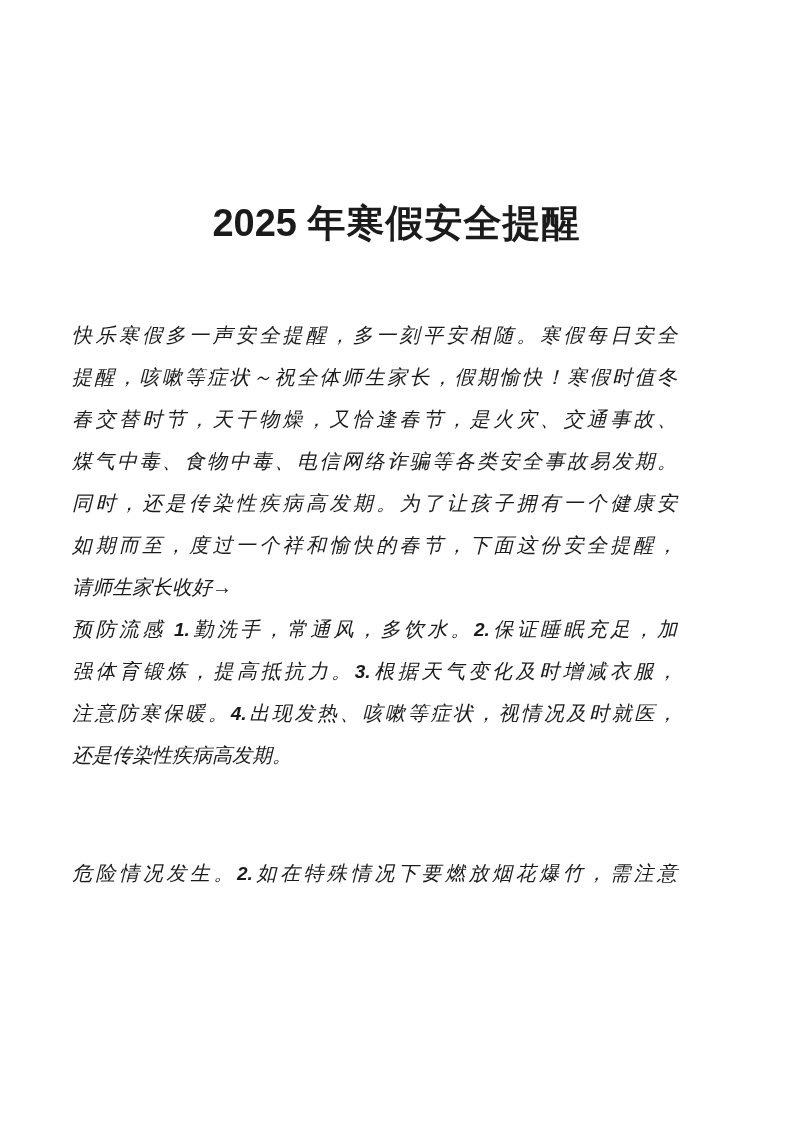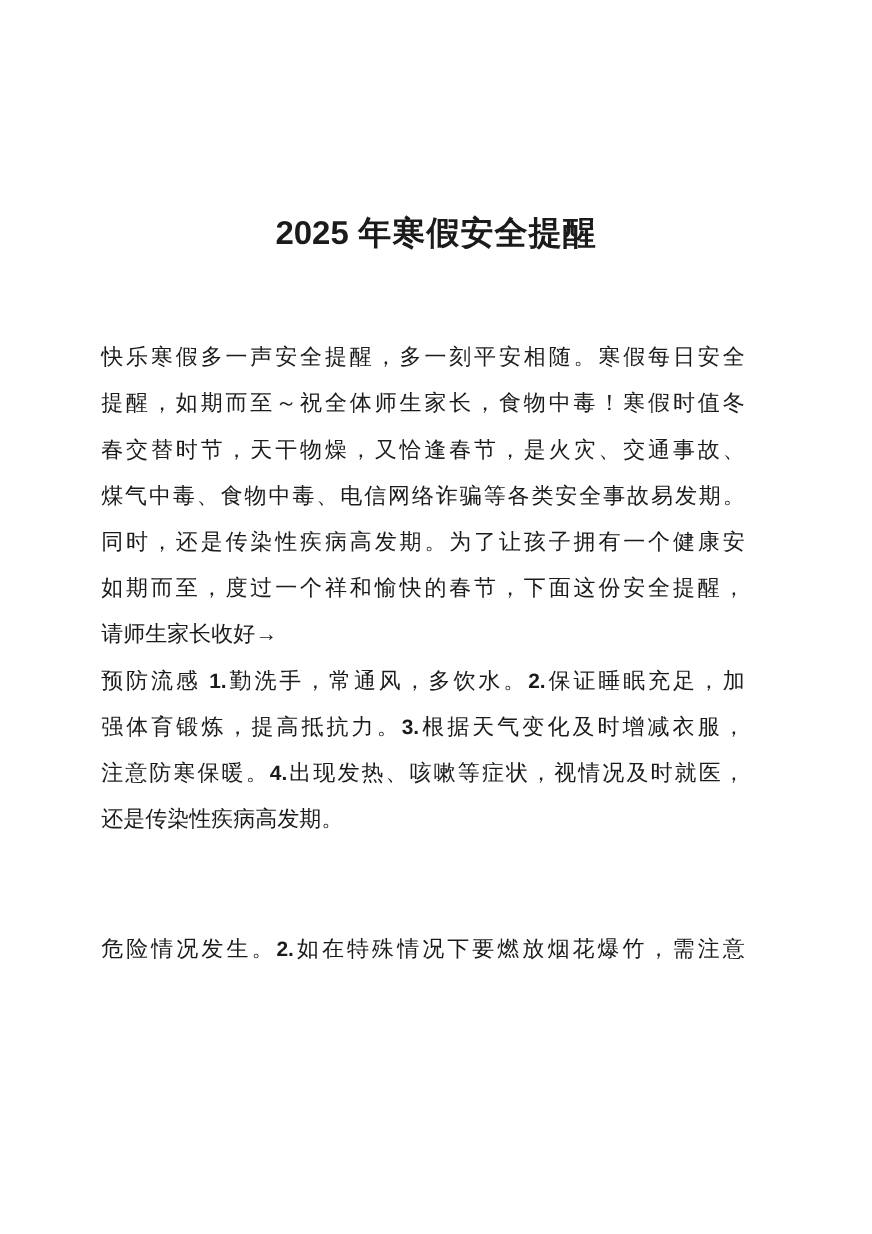--- a/index.html
+++ b/index.html
@@ -12,33 +12,34 @@
     width: 793px;
     height: 1122px;
     margin: 0 auto;
     background: var(--page-bg, #ffffff);
     color: var(--text-color, #1b1b1b);
     font-family: "Liberation Serif", "DejaVu Serif", serif;
     overflow: hidden;
     box-sizing: border-box;
   }
   .doc-title {
-    margin: 0;
+    margin: 10px;
     padding-top: 191px;
     text-align: center;
-    font-size: 30px;
+    font-size: 38px;
     line-height: 44px;
     font-weight: bold;
     letter-spacing: 1px;
     color: var(--text-color, #1b1b1b);
   }
   .doc-body {
     margin-top: 69px;
-    padding-left: 92px;
+    padding-left: 72px;
     padding-right: 116px;
+    font-style: italic;
   }
   .paragraph {
     margin: 0;
   }
   .paragraph.gap-before {
     margin-top: 76px;
   }
   .text-line {
     font-size: 20px;
     line-height: 42px;
@@ -63,21 +64,21 @@
   }
 </style>
 </head>
 <body>
 
 <div class="page" style="--page-bg: #ffffff; --text-color: #1b1b1b;">
   <h1 class="doc-title"><span class="num">2025</span> 年寒假安全提醒</h1>
   <div class="doc-body" id="paragraphs">
       <div class="paragraph">
         <div class="text-line">快乐寒假多一声安全提醒，多一刻平安相随。寒假每日安全</div>
-        <div class="text-line">提醒，如期而至～祝全体师生家长，食物中毒！寒假时值冬</div>
+        <div class="text-line">提醒，咳嗽等症状～祝全体师生家长，假期愉快！寒假时值冬</div>
         <div class="text-line">春交替时节，天干物燥，又恰逢春节，是火灾、交通事故、</div>
         <div class="text-line">煤气中毒、食物中毒、电信网络诈骗等各类安全事故易发期。</div>
         <div class="text-line">同时，还是传染性疾病高发期。为了让孩子拥有一个健康安</div>
         <div class="text-line">如期而至，度过一个祥和愉快的春节，下面这份安全提醒，</div>
         <div class="text-line line-last">请师生家长收好→</div>
       </div>
       <div class="paragraph">
         <div class="text-line">预防流感 <span class="num">1.</span>勤洗手，常通风，多饮水。<span class="num">2.</span>保证睡眠充足，加</div>
         <div class="text-line">强体育锻炼，提高抵抗力。<span class="num">3.</span>根据天气变化及时增减衣服，</div>
         <div class="text-line">注意防寒保暖。<span class="num">4.</span>出现发热、咳嗽等症状，视情况及时就医，</div>

